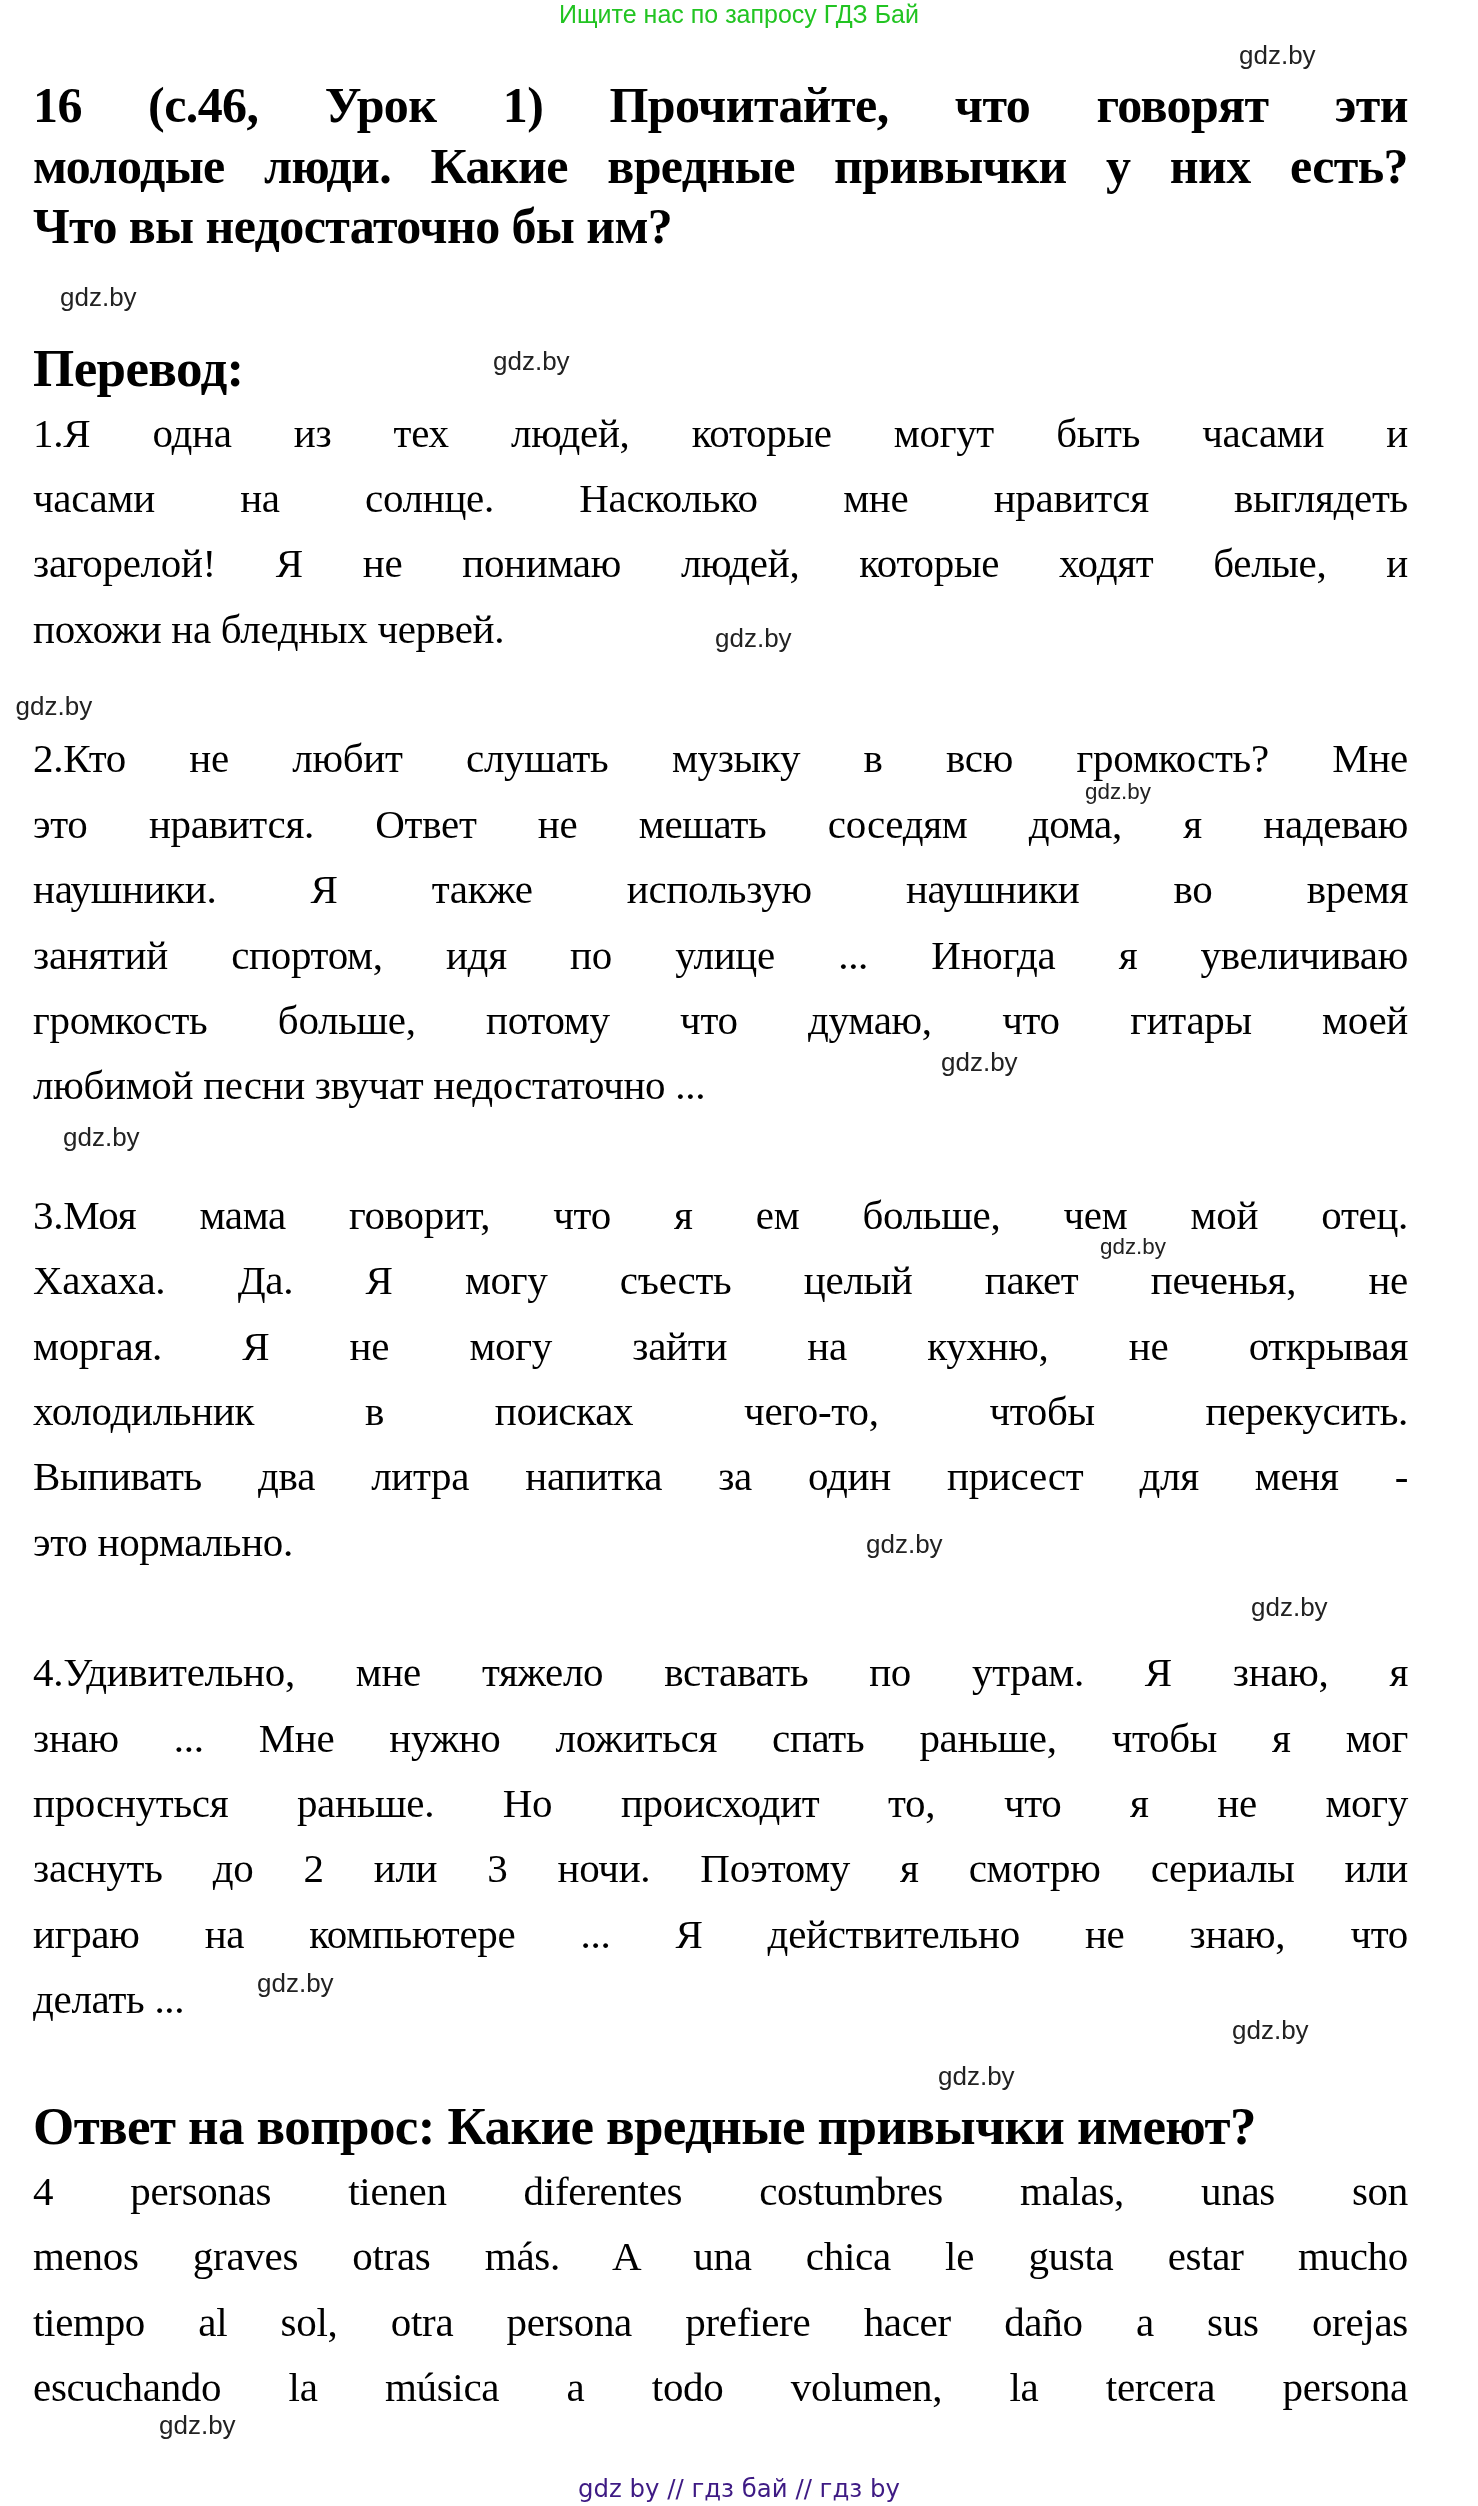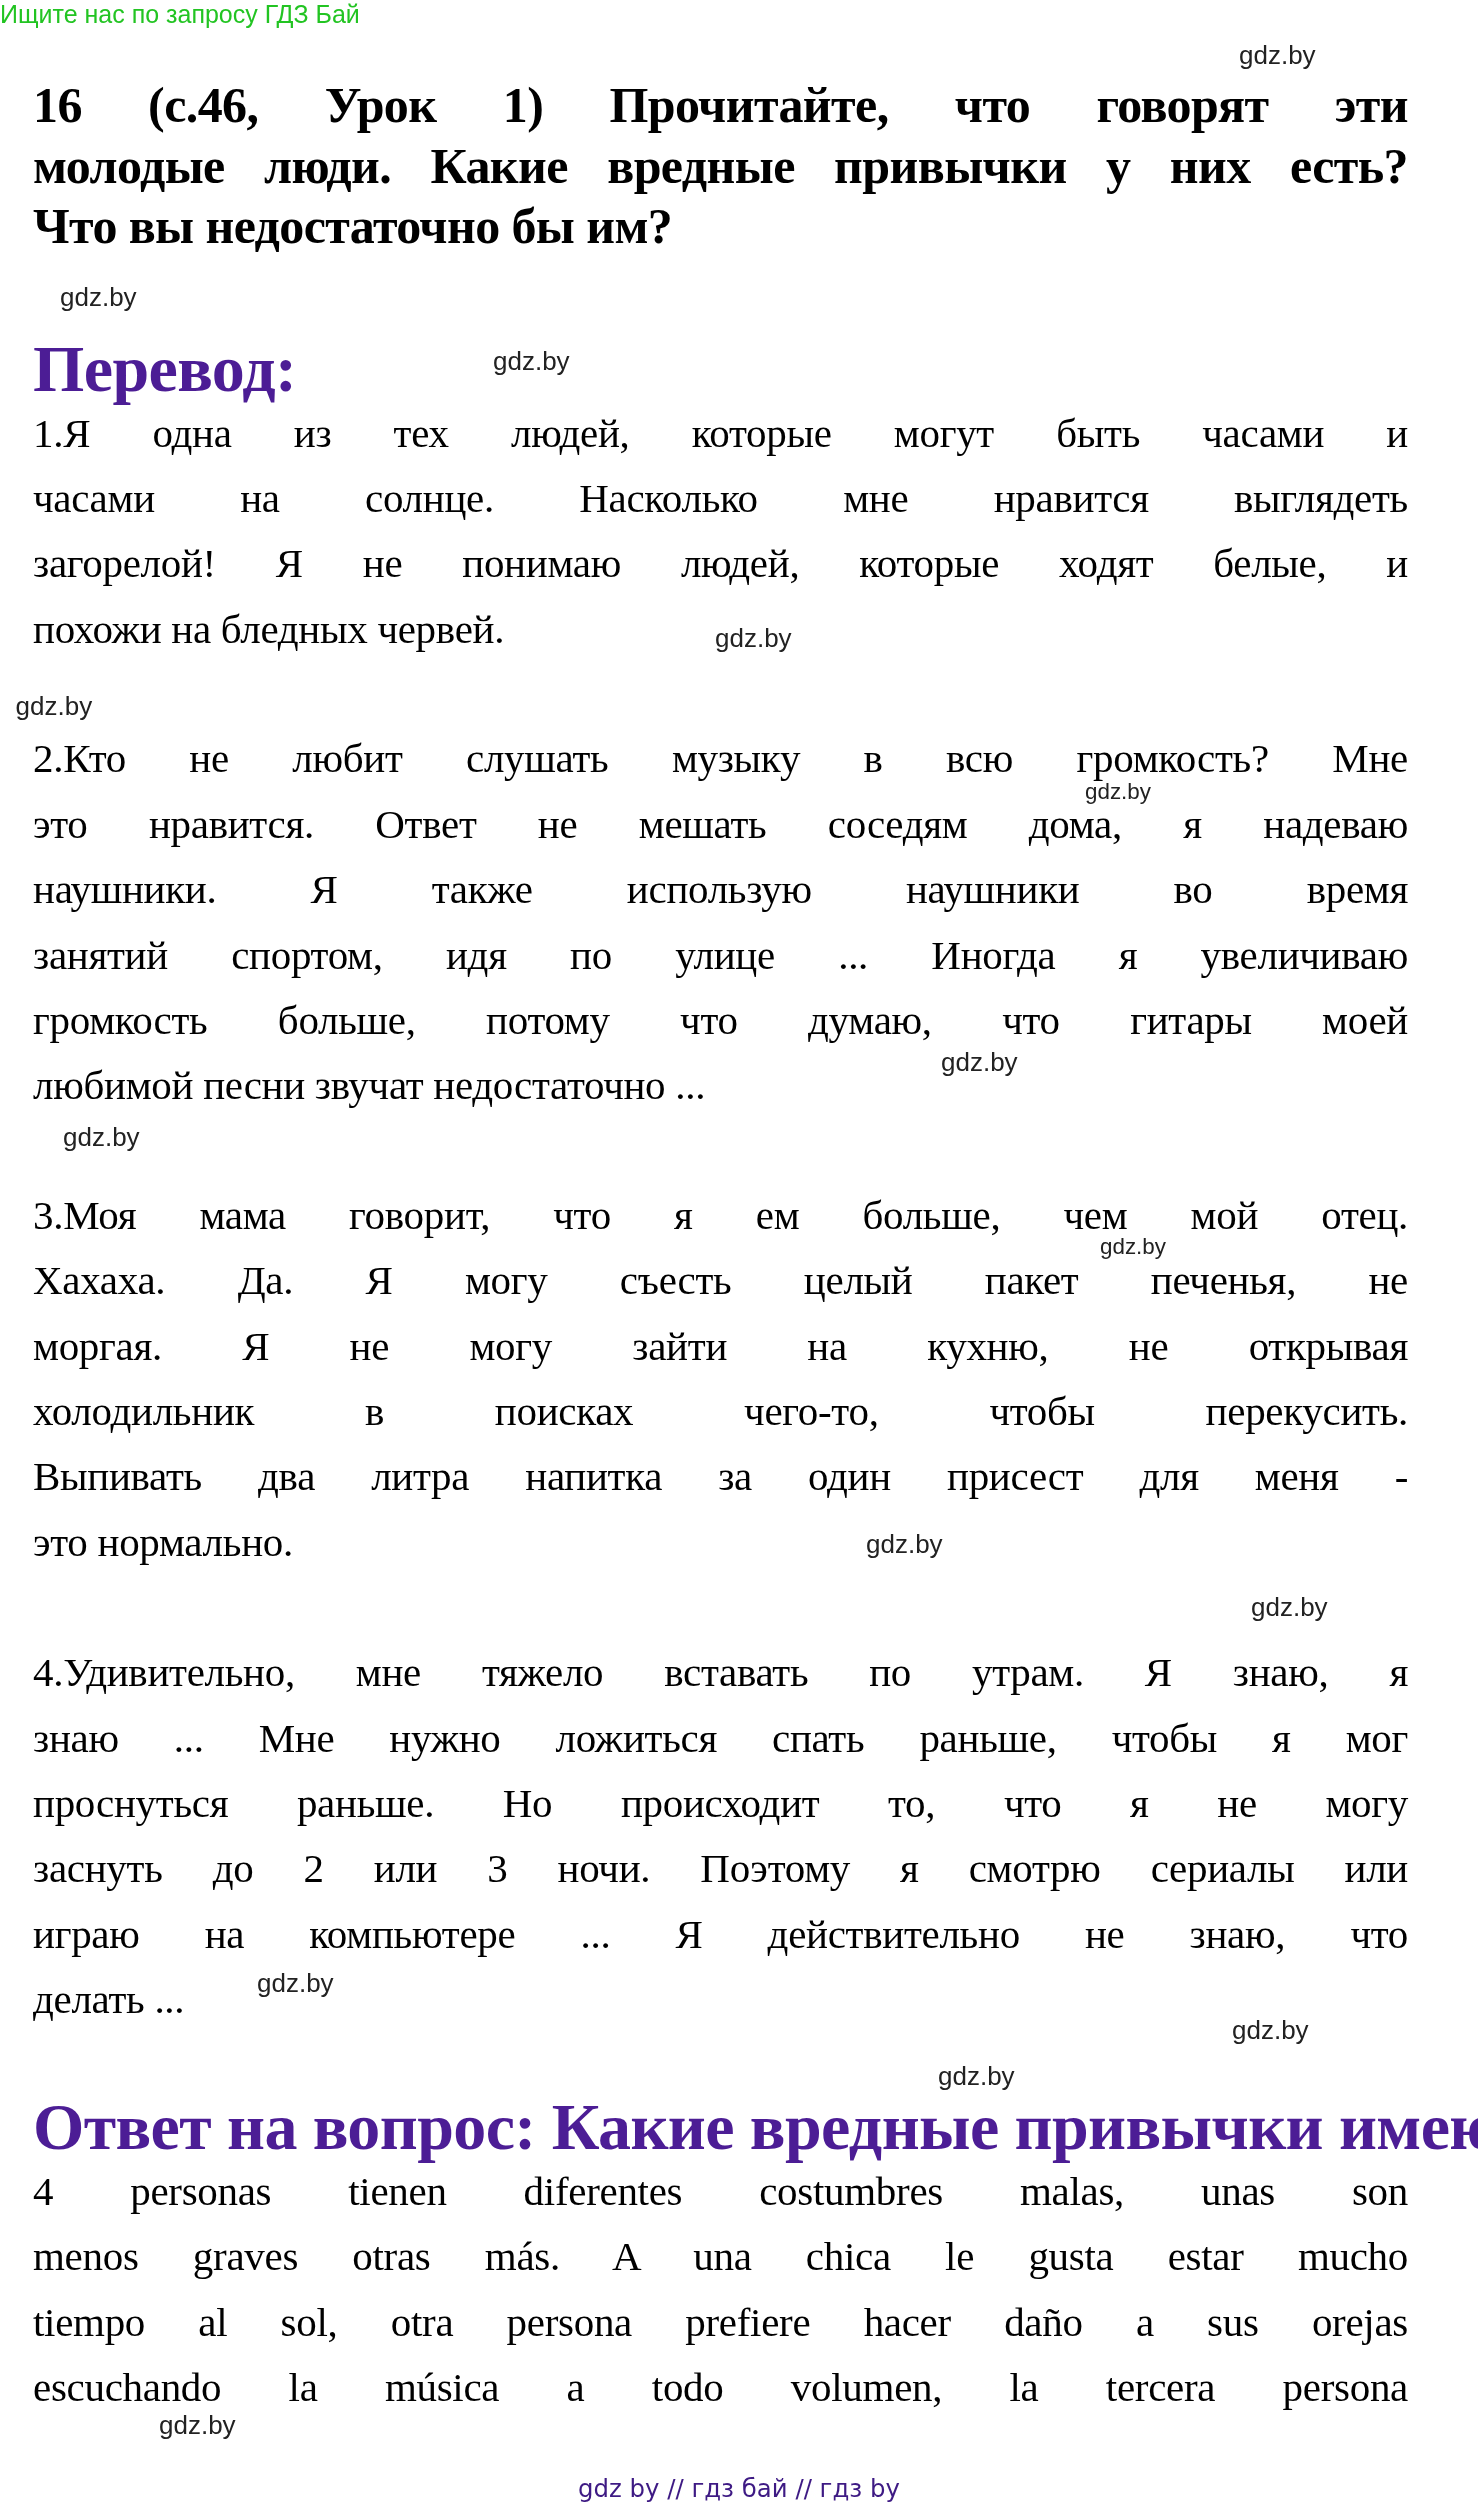--- a/index.html
+++ b/index.html
@@ -1,19 +1,19 @@
 <!DOCTYPE html>
 <html><head>
 <meta charset="utf-8">
 <style>
   html, body { margin: 0; padding: 0; background: #ffffff; }
   body { width: 1478px; height: 2506px; position: relative; overflow: hidden; }
   .banner {
     position: absolute; left: 0; top: 0; width: 1478px; height: 29px;
-    color: #22c422;
+    text-align: center; color: #22c422;
     font-family: "Liberation Sans", sans-serif; font-size: 25px; line-height: 29px;
   }
   .footer {
     position: absolute; left: 0; top: 2471px; width: 1478px; height: 35px;
     text-align: center; color: #3e1a84;
     font-family: "DejaVu Sans", sans-serif; font-size: 24.4px; line-height: 35px;
   }
   .line {
     position: absolute; left: 33px; width: 1375px;
     font-family: "Liberation Serif", serif; font-size: 41px; color: #000;
@@ -23,21 +23,21 @@
   .line.last { text-align-last: left; }
   .title {
     position: absolute; left: 33px; width: 1375px;
     font-family: "Liberation Serif", serif; font-size: 50px; font-weight: bold; color: #000;
     white-space: nowrap; text-align: justify; text-align-last: justify; line-height: 59px;
     letter-spacing: -0.6px;
   }
   .title.last { text-align-last: left; }
   .heading {
     position: absolute; left: 33px;
-    font-family: "Liberation Serif", serif; font-size: 66px; font-weight: bold; color: #4c1d95;
+    font-family: "Liberation Serif", serif; font-size: 53px; font-weight: bold; color: #000000;
     white-space: nowrap; line-height: 59px; letter-spacing: -0.6px;
   }
   .wm {
     position: absolute; font-family: "Liberation Sans", sans-serif;
     font-size: 26px; color: #222; line-height: 29px; white-space: nowrap;
   }
   .wm.small { font-size: 22.4px; }
 </style>
 </head>
 <body>

